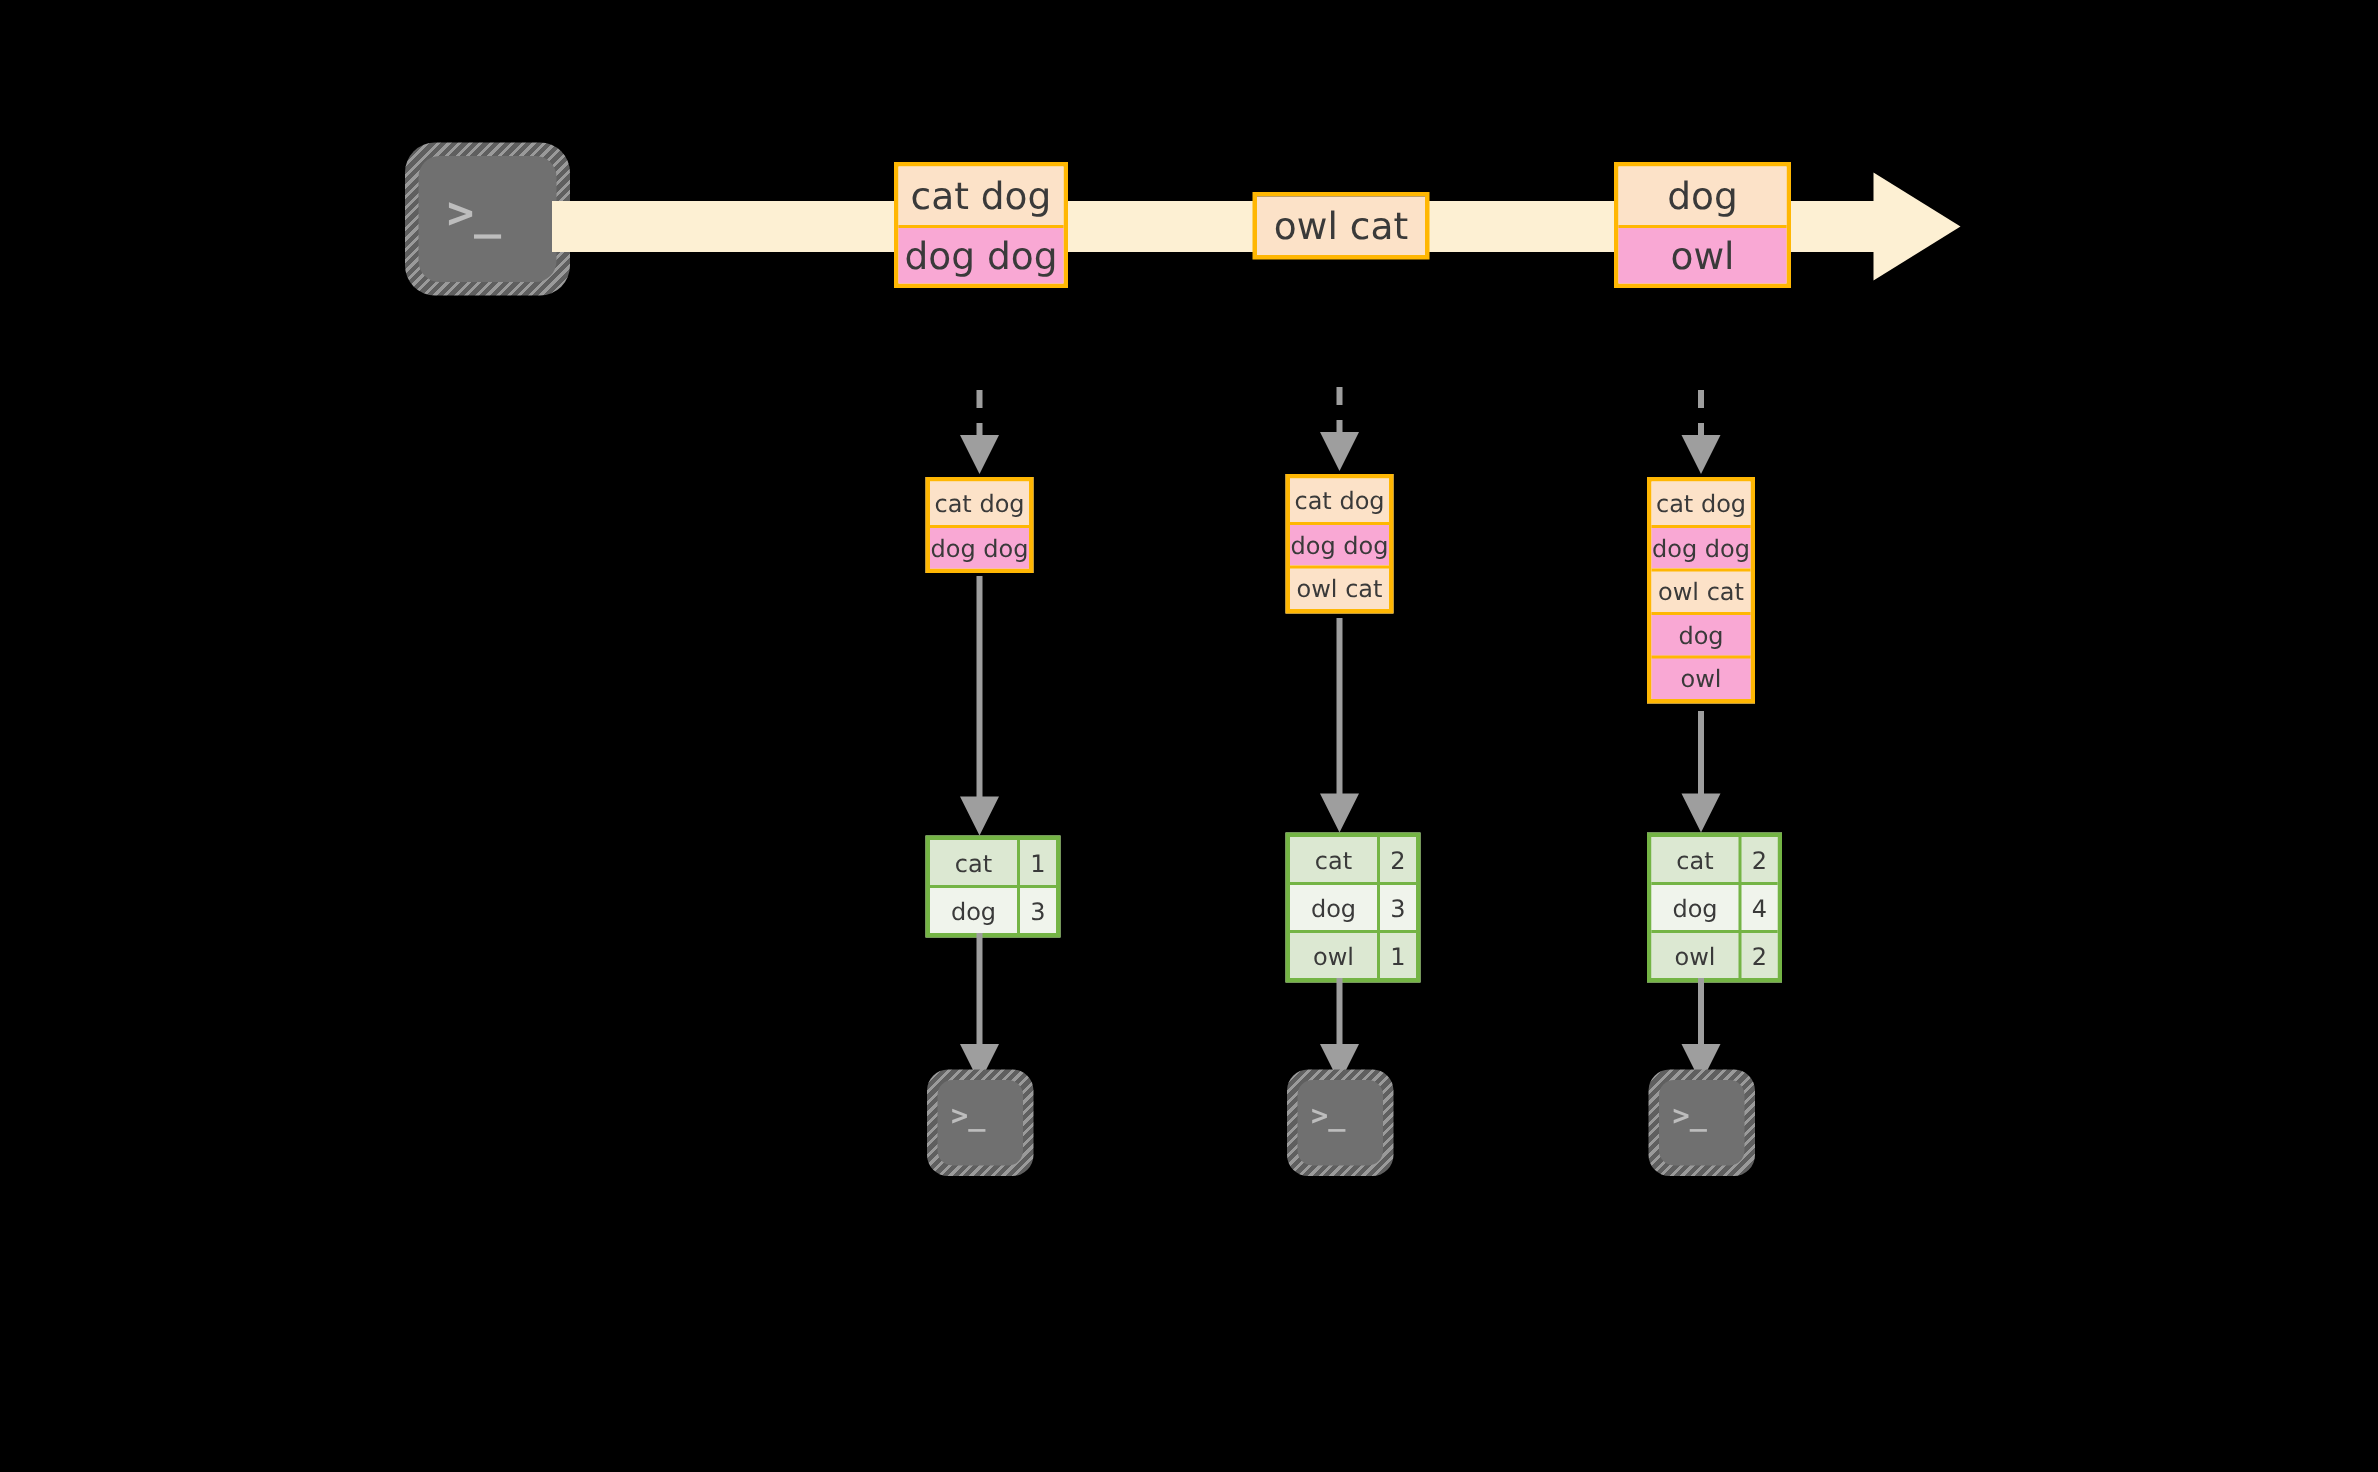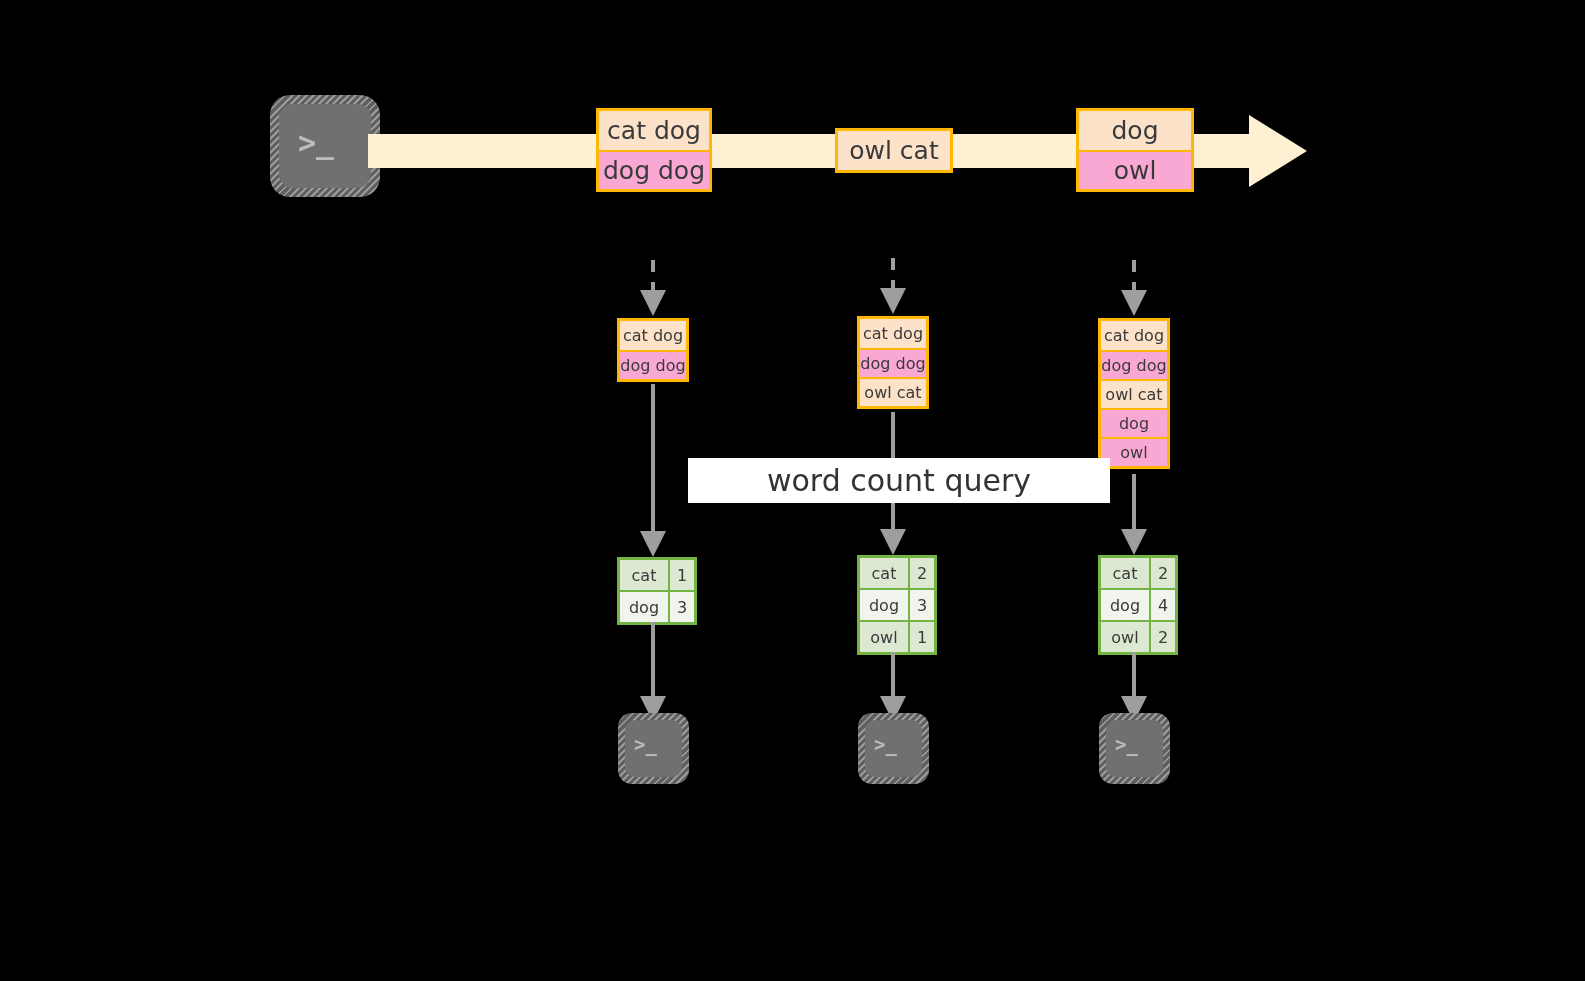--- a/index.html
+++ b/index.html
@@ -110,21 +110,21 @@
   }
   .restable .row + .row { border-top: 2px solid #74b445; }
   .restable .k, .restable .v {
     box-sizing: border-box;
     display: flex;
     align-items: center;
     justify-content: center;
     font-size: 16px;
     color: #3a3a3a;
   }
-  .restable .k { width: 48px; }
+  .restable .k { width: 58px; }
   .restable .v { width: 26px; border-left: 2px solid #74b445; }
   .restable .row.dark  .k, .restable .row.dark  .v { background: #dce8d2; }
   .restable .row.light .k, .restable .row.light .v { background: #f0f4ec; }
 
   
   .vline {
     position: absolute;
     width: 4px;
     background: #9e9e9e;
   }
@@ -278,15 +278,14 @@
   </div>
 
   <div class="vline" style="left:1132px; top:652px; height:56px;"></div>
   <div class="vhead" style="left:1121px; top:696px;"></div>
 
   <div class="terminal small" style="left:1099px; top:713px; width:71px; height:71px; border-radius:14px;">
     <div class="inner"></div>
     <div class="glyph" style="left:16px; top:22px; font-size:19px;">&gt;_</div>
   </div>
 
-  <div class="query-label" style="left:688px; top:458px; width:422px; height:45px;">word count query</div>
 
 </div>
 
 </body></html>

